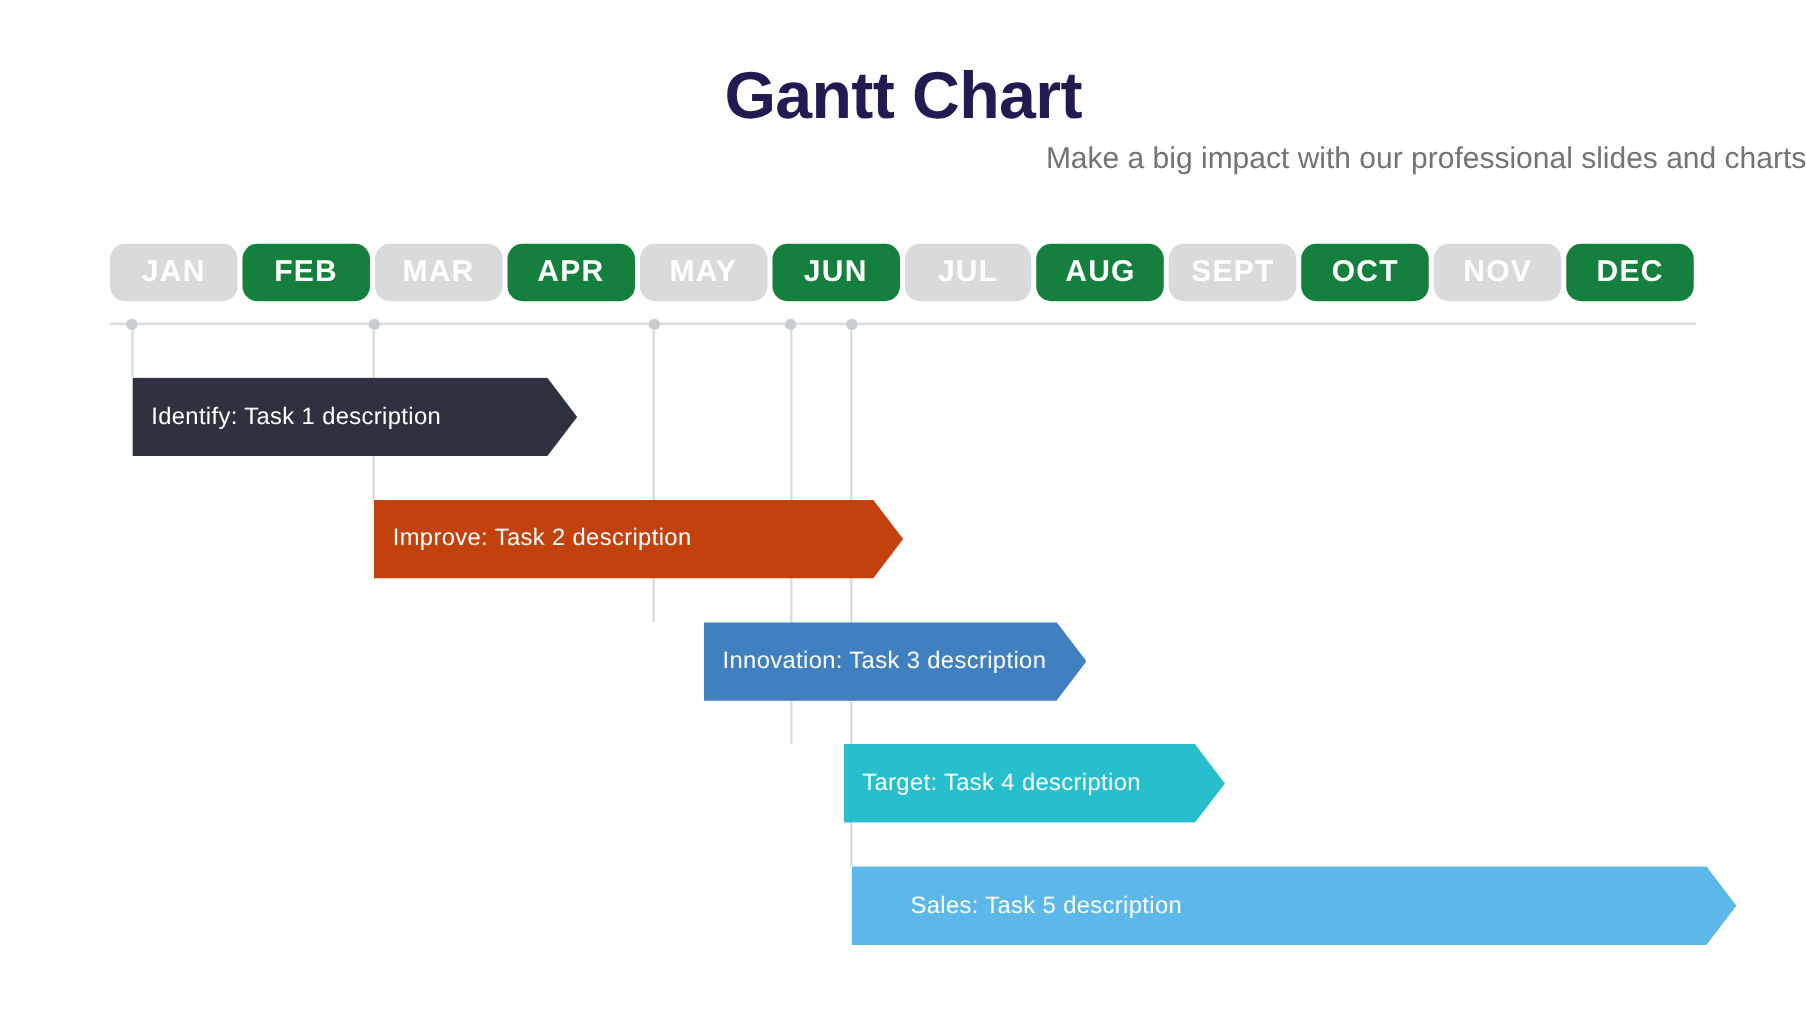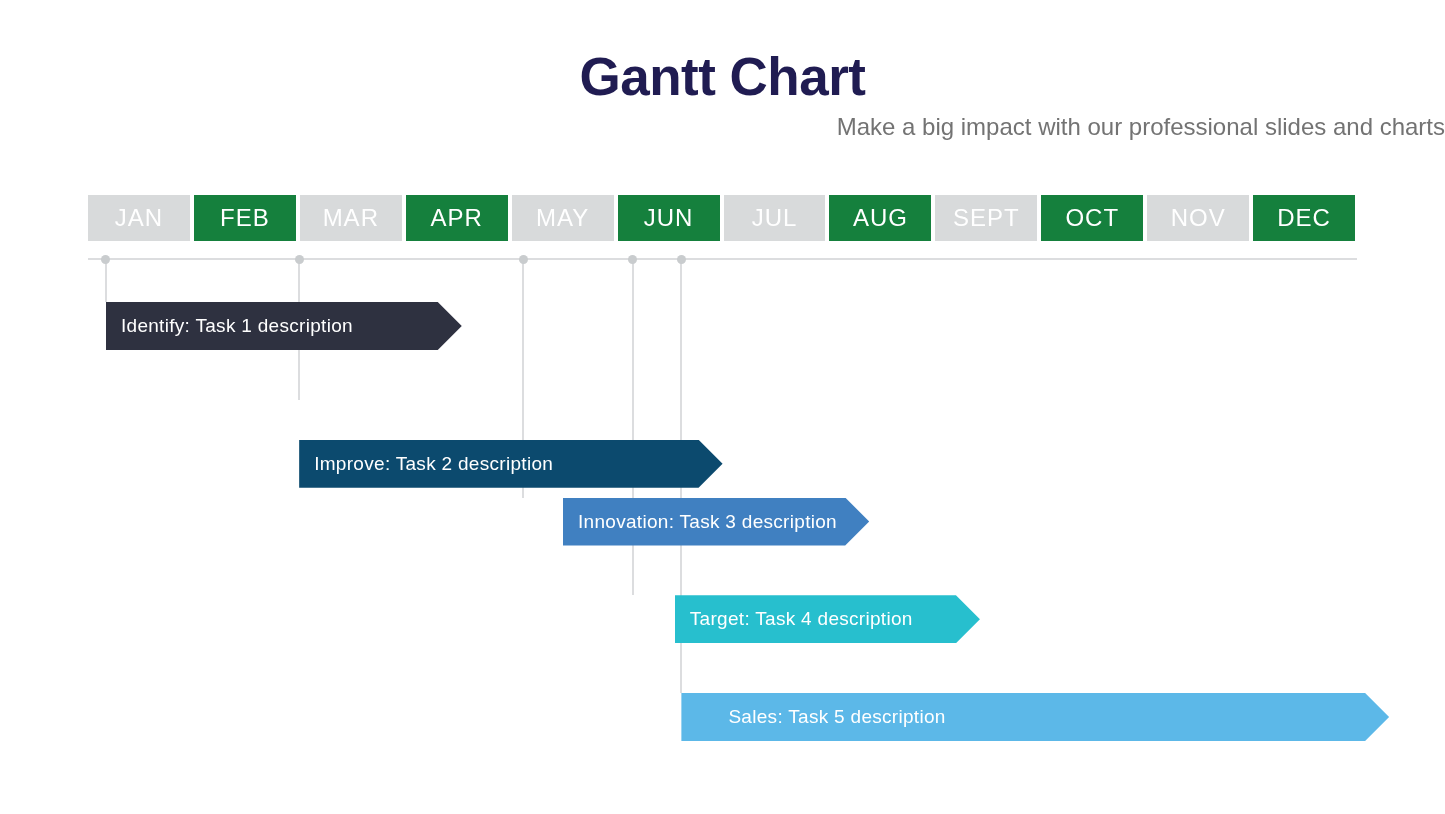--- a/index.html
+++ b/index.html
@@ -45,22 +45,23 @@
     display: flex;
     gap: 4px;
   }
   .month-cell {
     flex: 1 1 0;
     display: flex;
     align-items: center;
     justify-content: center;
     color: #ffffff;
     font-size: 24px;
-    font-weight: 400;
+    font-weight: 700;
     letter-spacing: 1px;
+    border-radius: 12px;
   }
   .month-cell.light { background: #d8dadb; }
   .month-cell.dark  { background: #15803d; }
   .axis-line {
     position: absolute;
     left: 88px;
     top: 258px;
     width: 1269px;
     height: 2px;
     background: #dcdddf;
@@ -72,21 +73,21 @@
   }
   .guide-dot {
     position: absolute;
     width: 9px;
     height: 9px;
     border-radius: 50%;
     background: #c9ccce;
   }
   .task-bar {
     position: absolute;
-    height: 48px;
+    height: 63px;
     display: flex;
     align-items: center;
     clip-path: polygon(0 0, calc(100% - 24px) 0, 100% 50%, calc(100% - 24px) 100%, 0 100%);
   }
   .task-label {
     color: #ffffff;
     font-size: 19px;
     font-weight: 400;
     letter-spacing: 0.3px;
     padding-left: 15px;
@@ -126,21 +127,21 @@
       <div class="guide-dot" style="left: 518.503px; top: 255px; background: rgb(201, 204, 206);"></div>
       <div class="guide-line" style="left: 631.81px; top: 259px; height: 336.25px;"></div>
       <div class="guide-dot" style="left: 628.31px; top: 255px; background: rgb(201, 204, 206);"></div>
       <div class="guide-line" style="left: 680.378px; top: 259px; height: 434px;"></div>
       <div class="guide-dot" style="left: 676.878px; top: 255px; background: rgb(201, 204, 206);"></div>
     </div>
   <div id="bars">
       <div class="task-bar" style="left: 105.949px; top: 302px; width: 355.816px; background: rgb(46, 49, 64);">
         <span class="task-label">Identify: Task 1 description</span>
       </div>
-      <div class="task-bar" style="left: 299.167px; top: 399.75px; width: 423.389px; background: #0c4a6e; margin-top: 40px;">
+      <div class="task-bar" style="left: 299.167px; top: 399.75px; width: 423.389px; background: #c2410c;">
         <span class="task-label">Improve: Task 2 description</span>
       </div>
       <div class="task-bar" style="left: 523.003px; top: 497.5px; width: 306.192px; background: rgb(64, 128, 193); margin-left: 40px;">
         <span class="task-label">Innovation: Task 3 description</span>
       </div>
       <div class="task-bar" style="left: 632.81px; top: 595.25px; width: 305.136px; background: rgb(39, 191, 206); margin-left: 42px;">
         <span class="task-label">Target: Task 4 description</span>
       </div>
       <div class="task-bar" style="left: 681.378px; top: 693px; width: 675.733px; background: rgb(92, 184, 232); padding-left: 32px;">
         <span class="task-label">Sales: Task 5 description</span>

